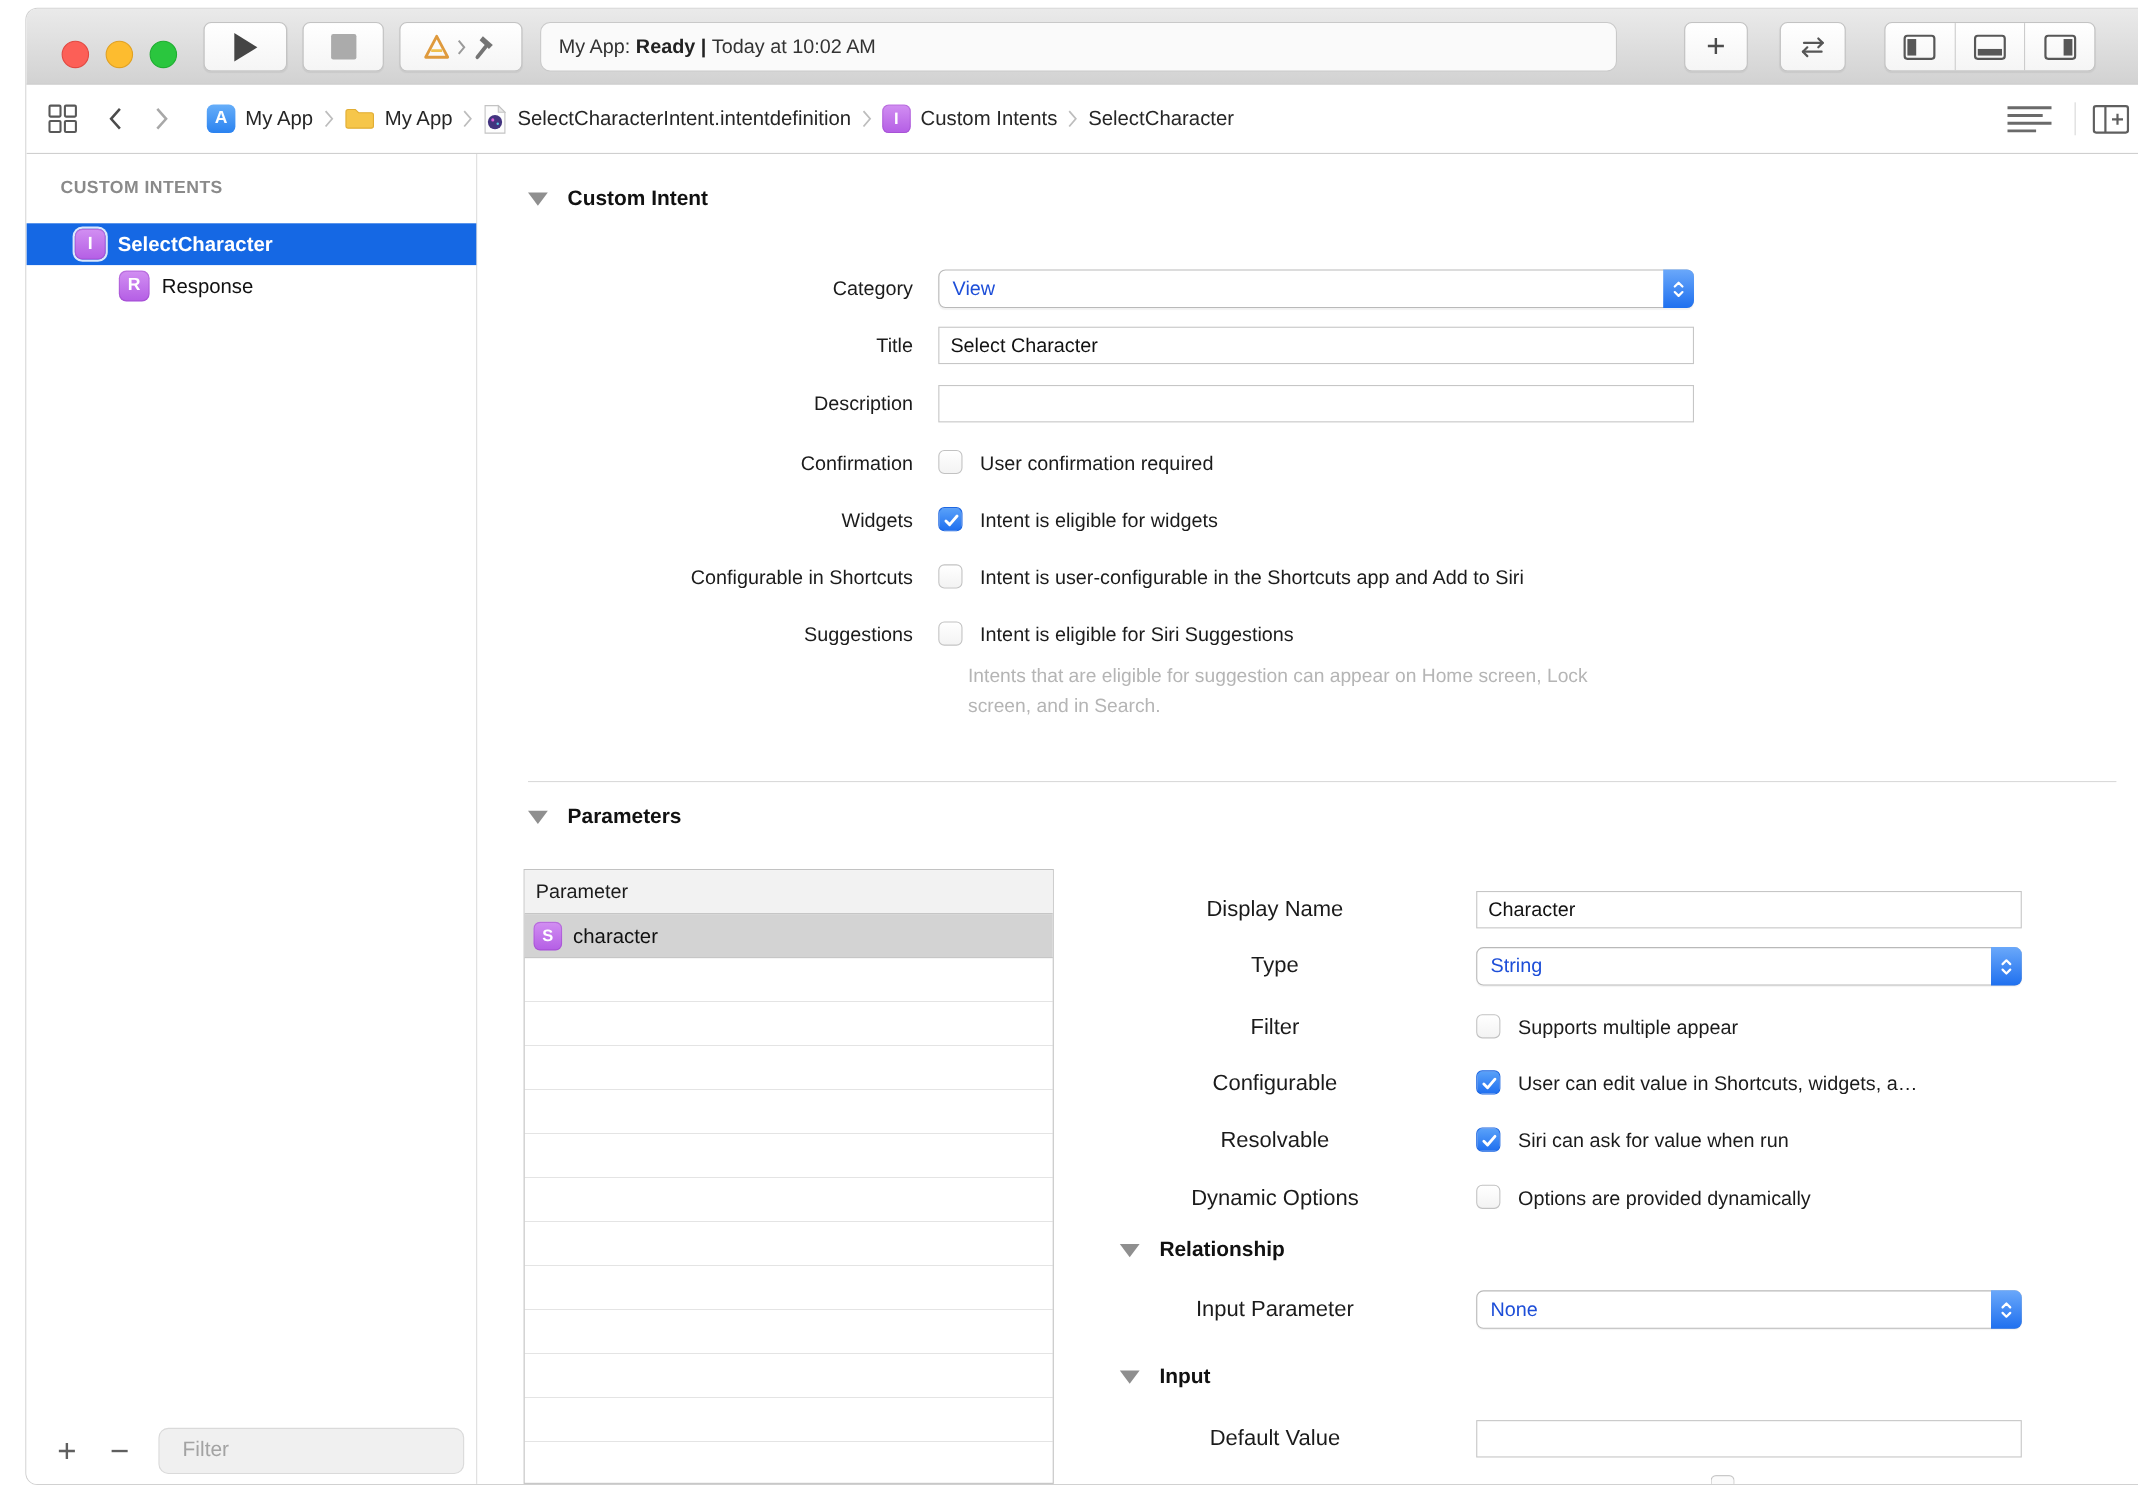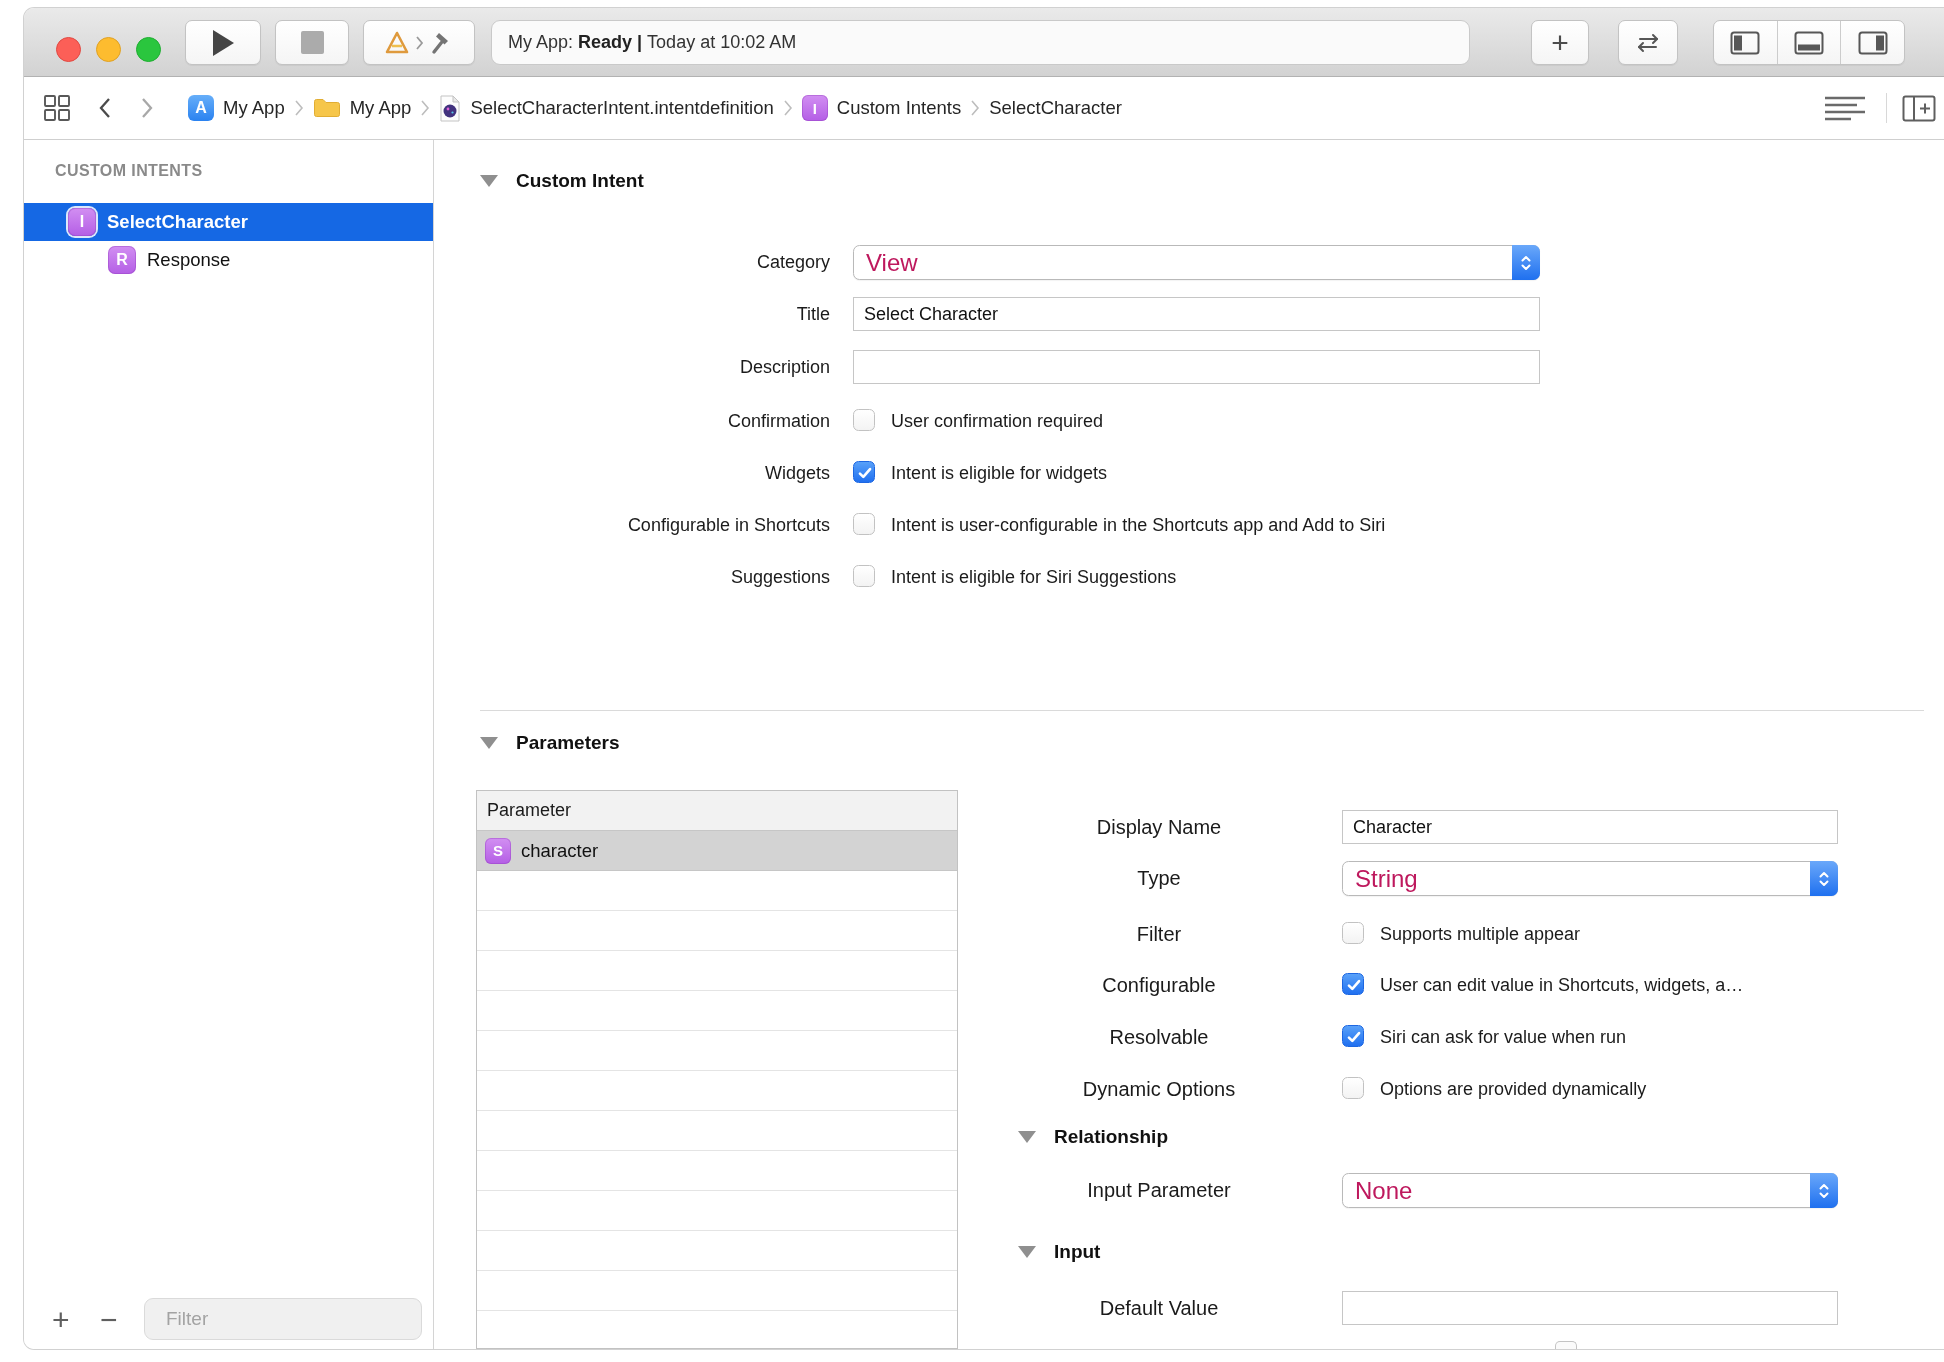--- a/index.html
+++ b/index.html
@@ -73,21 +73,21 @@
   .dlabel{position:absolute;left:560px;width:330px;text-align:center;font-size:20px;color:#1b1b1b;}
   .lh35{line-height:35px;}.lh34{line-height:34px;}.lh24{line-height:24px;height:24px;}
   .field{position:absolute;box-sizing:border-box;background:#fff;border:1px solid #c6c6c6;
        padding:0 10px;font-size:18px;color:#111;font-family:"Liberation Sans","DejaVu Sans",sans-serif;outline:none;border-radius:0;}
   .f-ci{left:419px;width:687px;height:34px;}
   .f-dt{left:908px;width:496px;height:34px;}
   .popup{position:absolute;height:35px;background:#fff;border:1px solid #b9b9b9;border-radius:6.5px;
        box-shadow:0 1px 1px rgba(0,0,0,.05);box-sizing:border-box;}
   .p-ci{left:419px;width:687px;}
   .p-dt{left:908px;width:496px;}
-  .ptext{position:absolute;left:12px;top:0;line-height:33px;font-size:24px;color:#be185d;}
+  .ptext{position:absolute;left:12px;top:0;line-height:33px;font-size:18px;color:#1d4ed8;}
   .pcap{position:absolute;right:-1px;top:-1px;bottom:-1px;width:28px;border-radius:0 6.5px 6.5px 0;
        background:linear-gradient(#6aa8fa,#1f70ef);display:flex;align-items:center;justify-content:center;}
   .cb{position:absolute;width:22px;height:22px;border-radius:5.5px;box-sizing:border-box;
        background:linear-gradient(#ffffff,#f3f3f3);border:1px solid #c2c2c2;}
   .cb svg{position:absolute;left:2px;top:2px;display:none;}
   .cb.on{background:linear-gradient(#59a1f9,#2070f0);border:1px solid #1d67e2;}
   .cb.on svg{display:block;}
   .cbtext{position:absolute;font-size:18px;color:#1b1b1b;line-height:24px;white-space:nowrap;}
   .cb-ci{left:419px;} .cbtext-ci{left:457px;}
   .cb-dt{left:908px;} .cbtext-dt{left:946px;}
@@ -345,20 +345,21 @@
     </div>
 
     <div class="row" style="top:425px">
       <span class="flabel lh24">Suggestions</span>
       <span class="cb cb-ci">
         
       </span>
       <span class="cbtext cbtext-ci">Intent is eligible for Siri Suggestions</span>
     </div>
 
+    <div class="help">Intents that are eligible for suggestion can appear on Home screen, Lock screen, and in Search.</div>
 
     <div class="hr" style="top:570px"></div>
 
     <div class="sec" style="left:46px;top:592px">
       <span class="tri"></span>
       <span>Parameters</span>
     </div>
 
     <div class="ptable">
       <div class="pt-head">Parameter</div>

